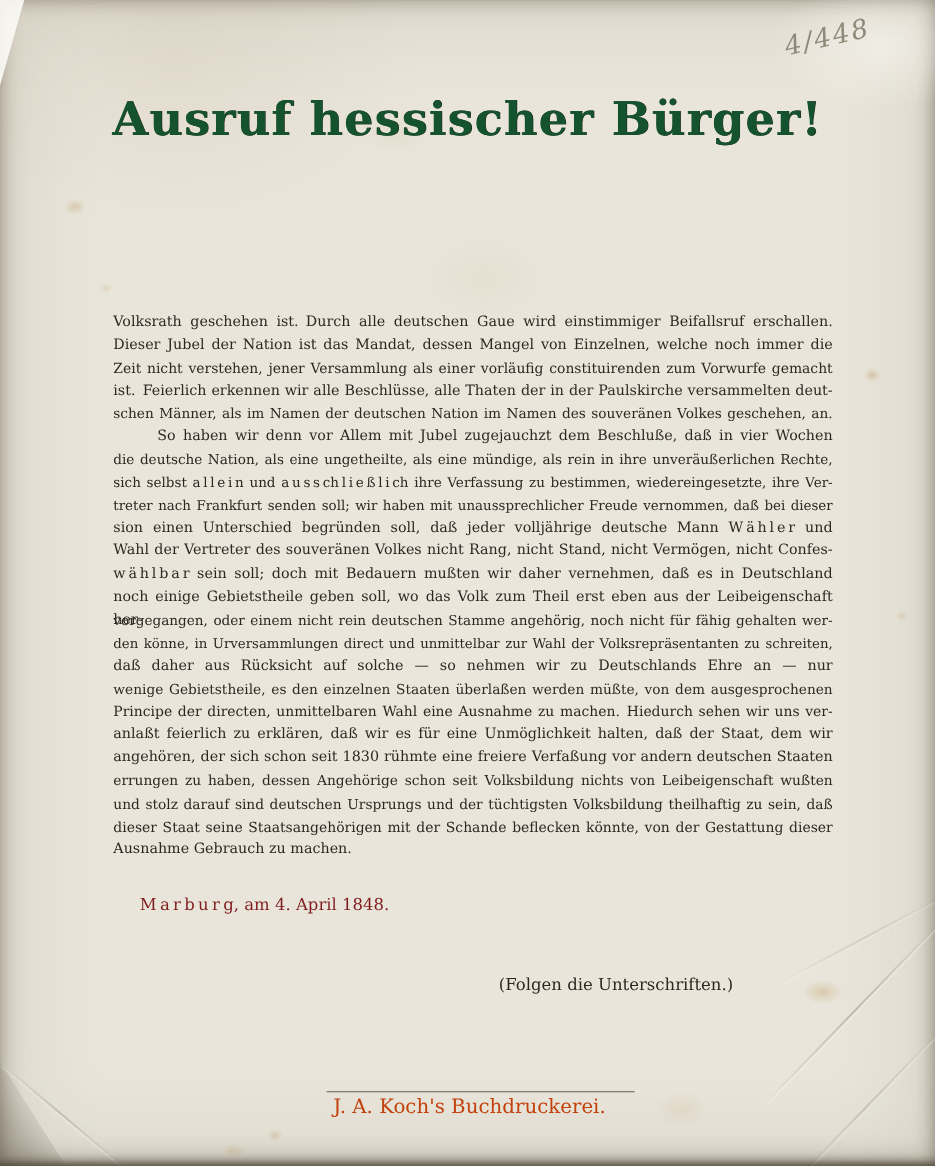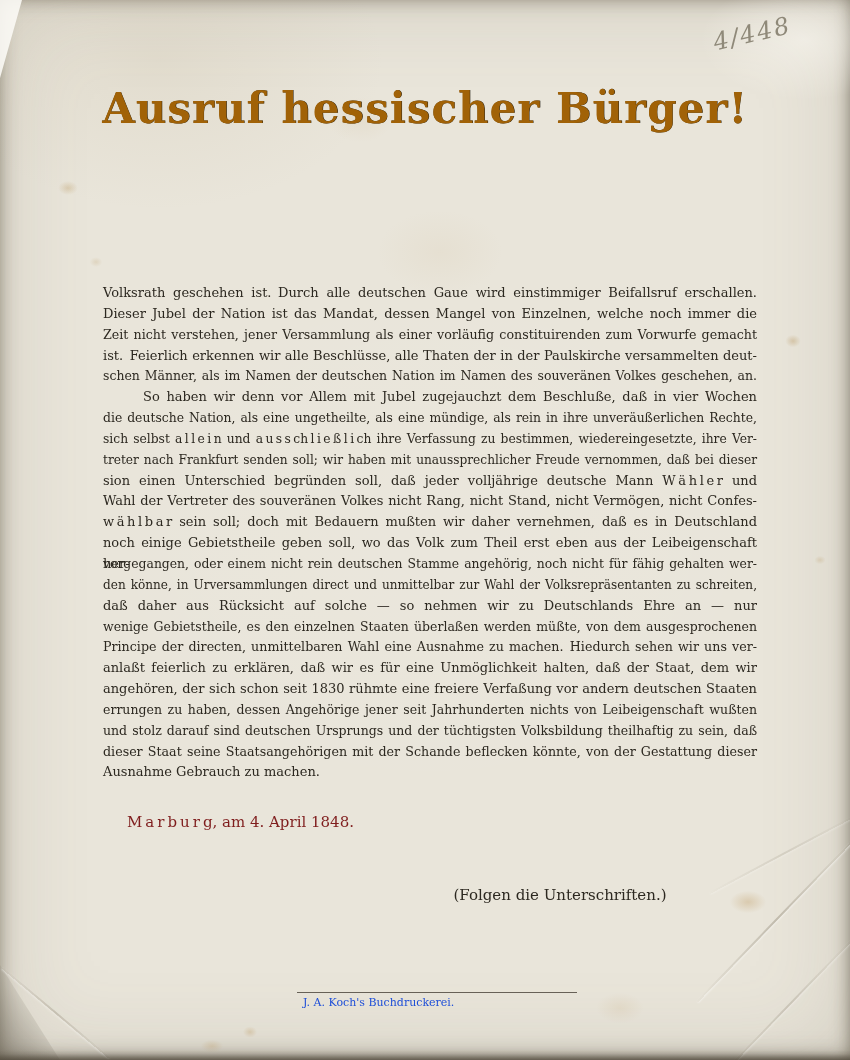--- a/index.html
+++ b/index.html
@@ -64,21 +64,21 @@
 
   .handwritten{
     position:absolute;left:712px;top:14px;width:130px;
     font-style:italic;font-size:24px;letter-spacing:2px;
     color:#8f8979;transform:rotate(-13deg);
   }
   .title{
     position:absolute;left:0;top:84px;width:100%;
     margin:0;text-align:center;
     font-size:42px;font-weight:bold;letter-spacing:1px;
-    color:#a16207;
+    color:#14532d;
     text-shadow:0.4px 0 0 #262219;
   }
   .bodyblock{
     position:absolute;left:103px;top:283px;width:654px;
     font-size:13px;line-height:20.85px;
   }
   .bodyline{
     height:20.85px;line-height:20.85px;
     text-align:justify;text-align-last:justify;
     white-space:normal;
@@ -99,21 +99,21 @@
     text-align:center;font-size:15px;color:#2c2820;
   }
   .imprint-block{
     position:absolute;left:297px;top:992px;width:280px;
   }
   .imprint-rule{
     border-top:1.2px solid rgba(60,54,44,0.75);
     width:100%;height:0;margin-bottom:3px;
   }
   .imprint{
-    font-size:11px;padding-left:6px;color:#1d4ed8;
+    font-size:18px;padding-left:6px;color:#c2410c;
   }
 </style>
 </head>
 <body>
 
 <div class="paper">
 
   <div class="corner-sliver"></div>
   <div class="corner-dark-bl"></div>
   <div class="crease c1"></div>
@@ -142,21 +142,21 @@
       <div class="bodyline" style="">Wahl der Vertreter des souveränen Volkes nicht Rang, nicht Stand, nicht Vermögen, nicht Confes-</div>
       <div class="bodyline" style="">w ä h l b a r sein soll; doch mit Bedauern mußten wir daher vernehmen, daß es in Deutschland</div>
       <div class="bodyline" style="">noch einige Gebietstheile geben soll, wo das Volk zum Theil erst eben aus der Leibeigenschaft her-</div>
       <div class="bodyline" style="font-size: 12.383px;">vorgegangen, oder einem nicht rein deutschen Stamme angehörig, noch nicht für fähig gehalten wer-</div>
       <div class="bodyline" style="font-size: 12.0896px;">den könne, in Urversammlungen direct und unmittelbar zur Wahl der Volksrepräsentanten zu schreiten,</div>
       <div class="bodyline" style="">daß daher aus Rücksicht auf solche — so nehmen wir zu Deutschlands Ehre an — nur</div>
       <div class="bodyline" style="font-size: 12.4775px;">wenige Gebietstheile, es den einzelnen Staaten überlaßen werden müßte, von dem ausgesprochenen</div>
       <div class="bodyline" style="font-size: 12.671px;">Principe der directen, unmittelbaren Wahl eine Ausnahme zu machen. Hiedurch sehen wir uns ver-</div>
       <div class="bodyline" style="">anlaßt feierlich zu erklären, daß wir es für eine Unmöglichkeit halten, daß der Staat, dem wir</div>
       <div class="bodyline" style="">angehören, der sich schon seit 1830 rühmte eine freiere Verfaßung vor andern deutschen Staaten</div>
-      <div class="bodyline" style="font-size: 12.535px;">errungen zu haben, dessen Angehörige jener seit Jahrhunderten nichts von Leibeigenschaft wußten</div>
+      <div class="bodyline" style="font-size: 12.535px;">errungen zu haben, dessen Angehörige schon seit Volksbildung nichts von Leibeigenschaft wußten</div>
       <div class="bodyline" style="font-size: 12.535px;">und stolz darauf sind deutschen Ursprungs und der tüchtigsten Volksbildung theilhaftig zu sein, daß</div>
       <div class="bodyline" style="font-size: 12.671px;">dieser Staat seine Staatsangehörigen mit der Schande beflecken könnte, von der Gestattung dieser</div>
       <div class="bodyline short" style="">Ausnahme Gebrauch zu machen.</div>
     </div>
   </div>
 
   <div class="dateline">M a r b u r g, am 4. April 1848.</div>
 
   <div class="signature-note">(Folgen die Unterschriften.)</div>
 

